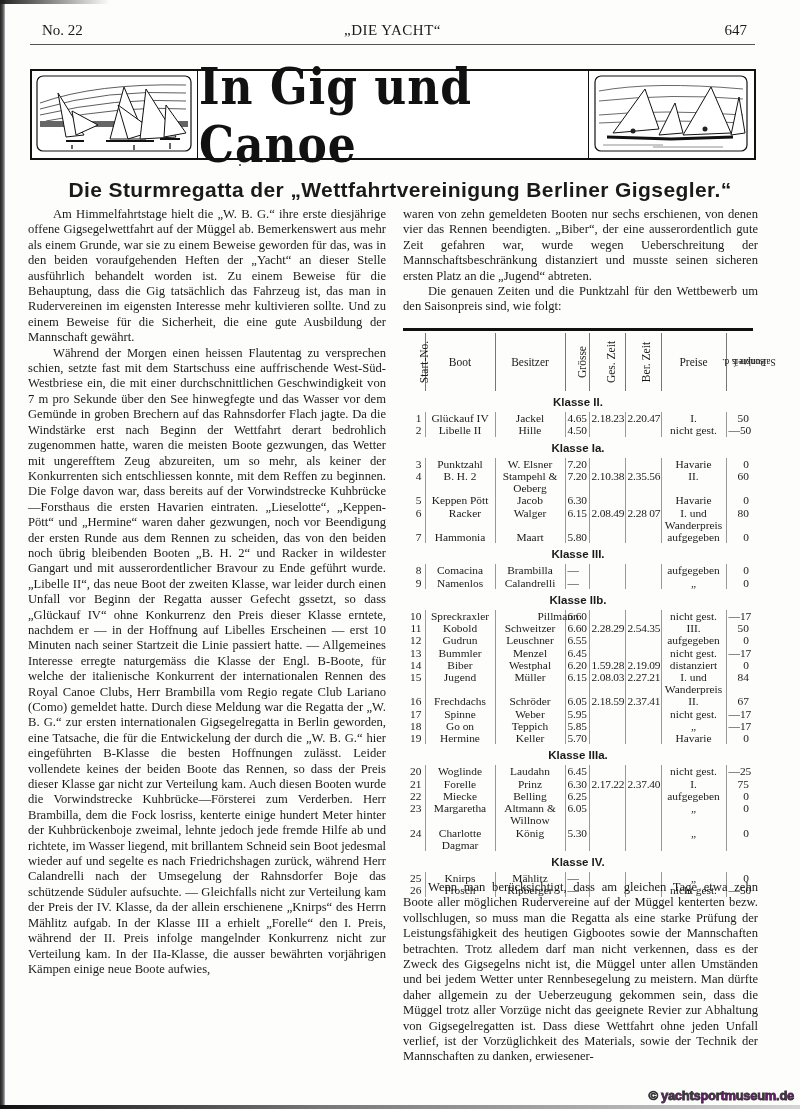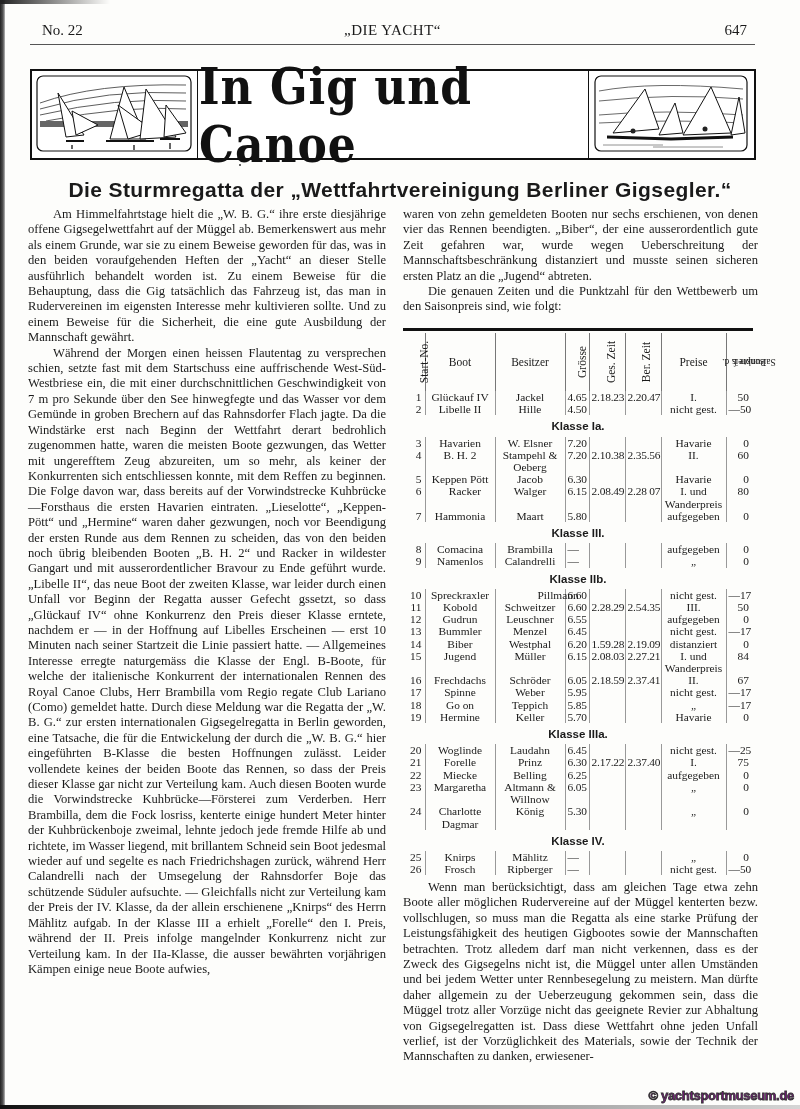--- a/index.html
+++ b/index.html
@@ -137,20 +137,23 @@
         <th>Boot</th>
         <th>Besitzer</th>
         <th class="vert"><span>Grösse</span></th>
         <th class="vert"><span>Ges. Zeit</span></th>
         <th class="vert"><span>Ber. Zeit</span></th>
         <th>Preise</th>
         <th class="vert2"><span><span>Punkte f. d.</span><br><span>Saisonpreis</span></span></th>
       </tr>
     </thead>
     <tbody id="results-body">
+        <tr class="klasse">
+          <td colspan="8">Klasse II.</td>
+        </tr>
         <tr>
           <td>1</td>
           <td class="c" style="white-space: normal;">Glückauf IV</td>
           <td class="c" style="white-space: normal;">Jackel</td>
           <td class="num">4.65</td>
           <td class="num">2.18.23</td>
           <td class="num">2.20.47</td>
           <td class="c" style="white-space: normal;">I.</td>
           <td class="pts">50</td>
         </tr>
@@ -162,21 +165,21 @@
           <td class="num"></td>
           <td class="num"></td>
           <td class="c" style="white-space: normal;">nicht gest.</td>
           <td class="pts">—50</td>
         </tr>
         <tr class="klasse">
           <td colspan="8">Klasse Ia.</td>
         </tr>
         <tr>
           <td>3</td>
-          <td class="c" style="white-space: normal;">Havarien</td>
+          <td class="c" style="white-space: normal;">Punktzahl</td>
           <td class="c" style="white-space: normal;">W. Elsner</td>
           <td class="num">7.20</td>
           <td class="num"></td>
           <td class="num"></td>
           <td class="c" style="white-space: normal;">Havarie</td>
           <td class="pts">0</td>
         </tr>
         <tr>
           <td>4</td>
           <td class="c" style="white-space: normal;">B. H. 2</td>

